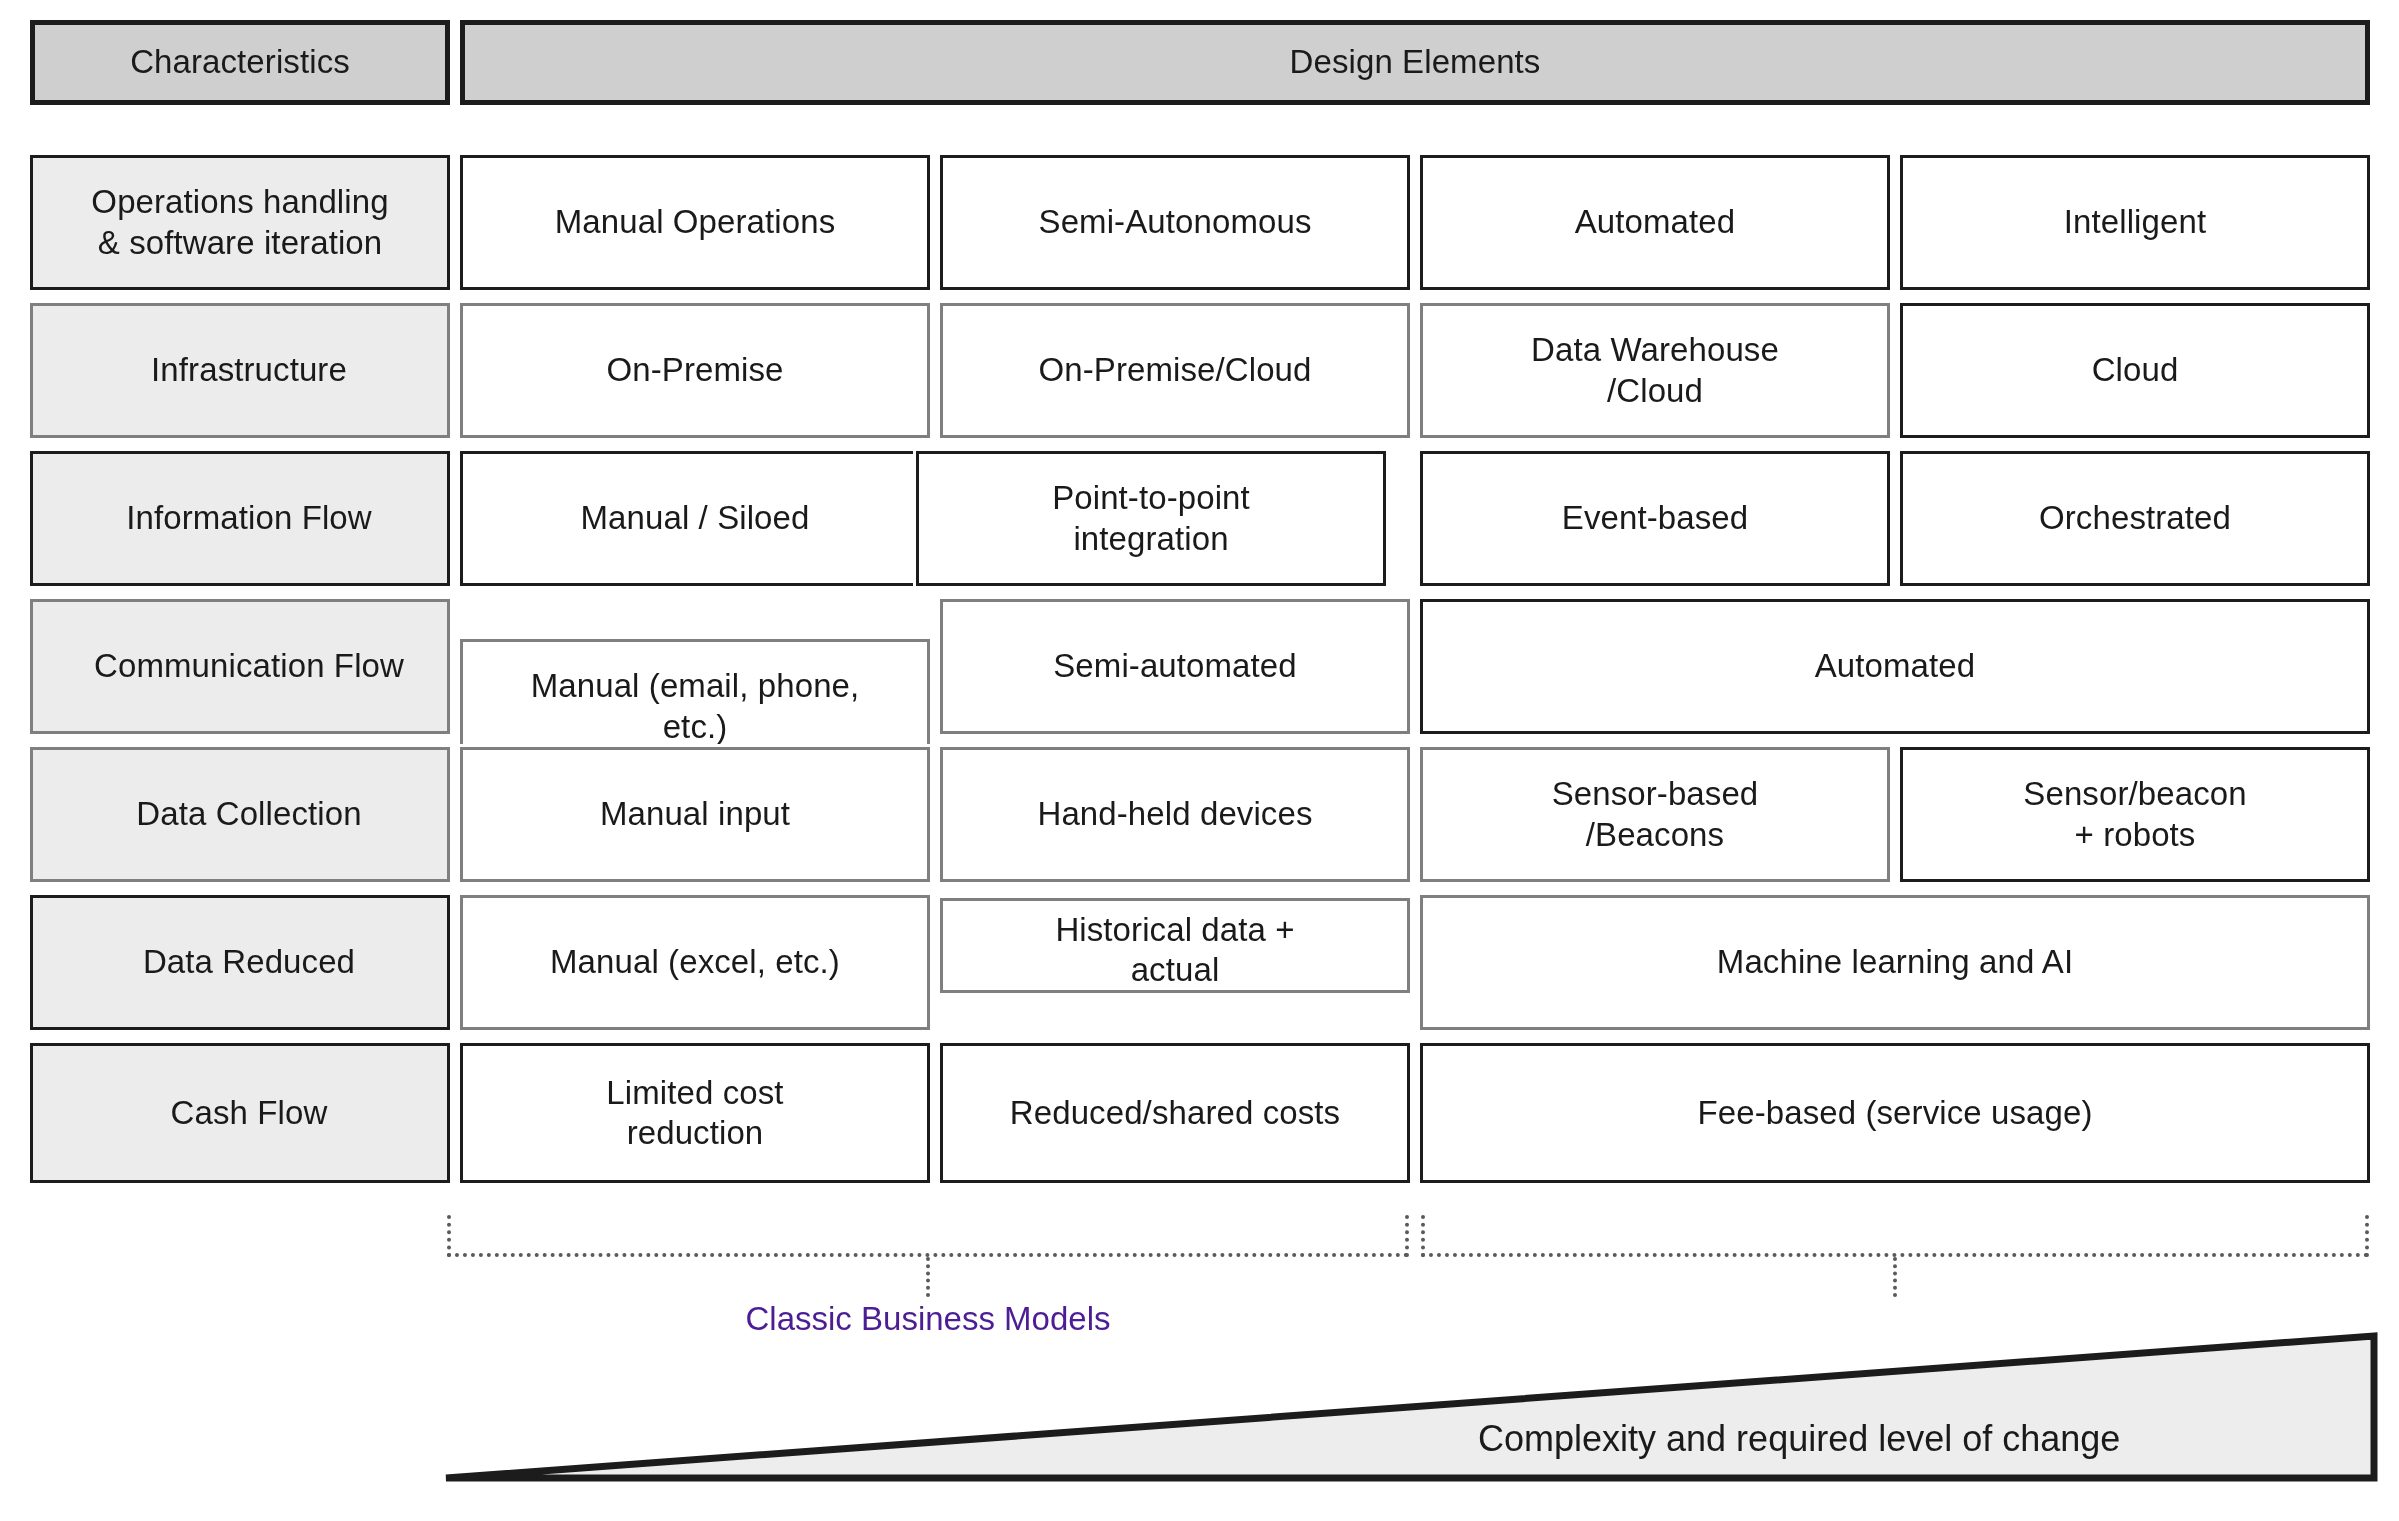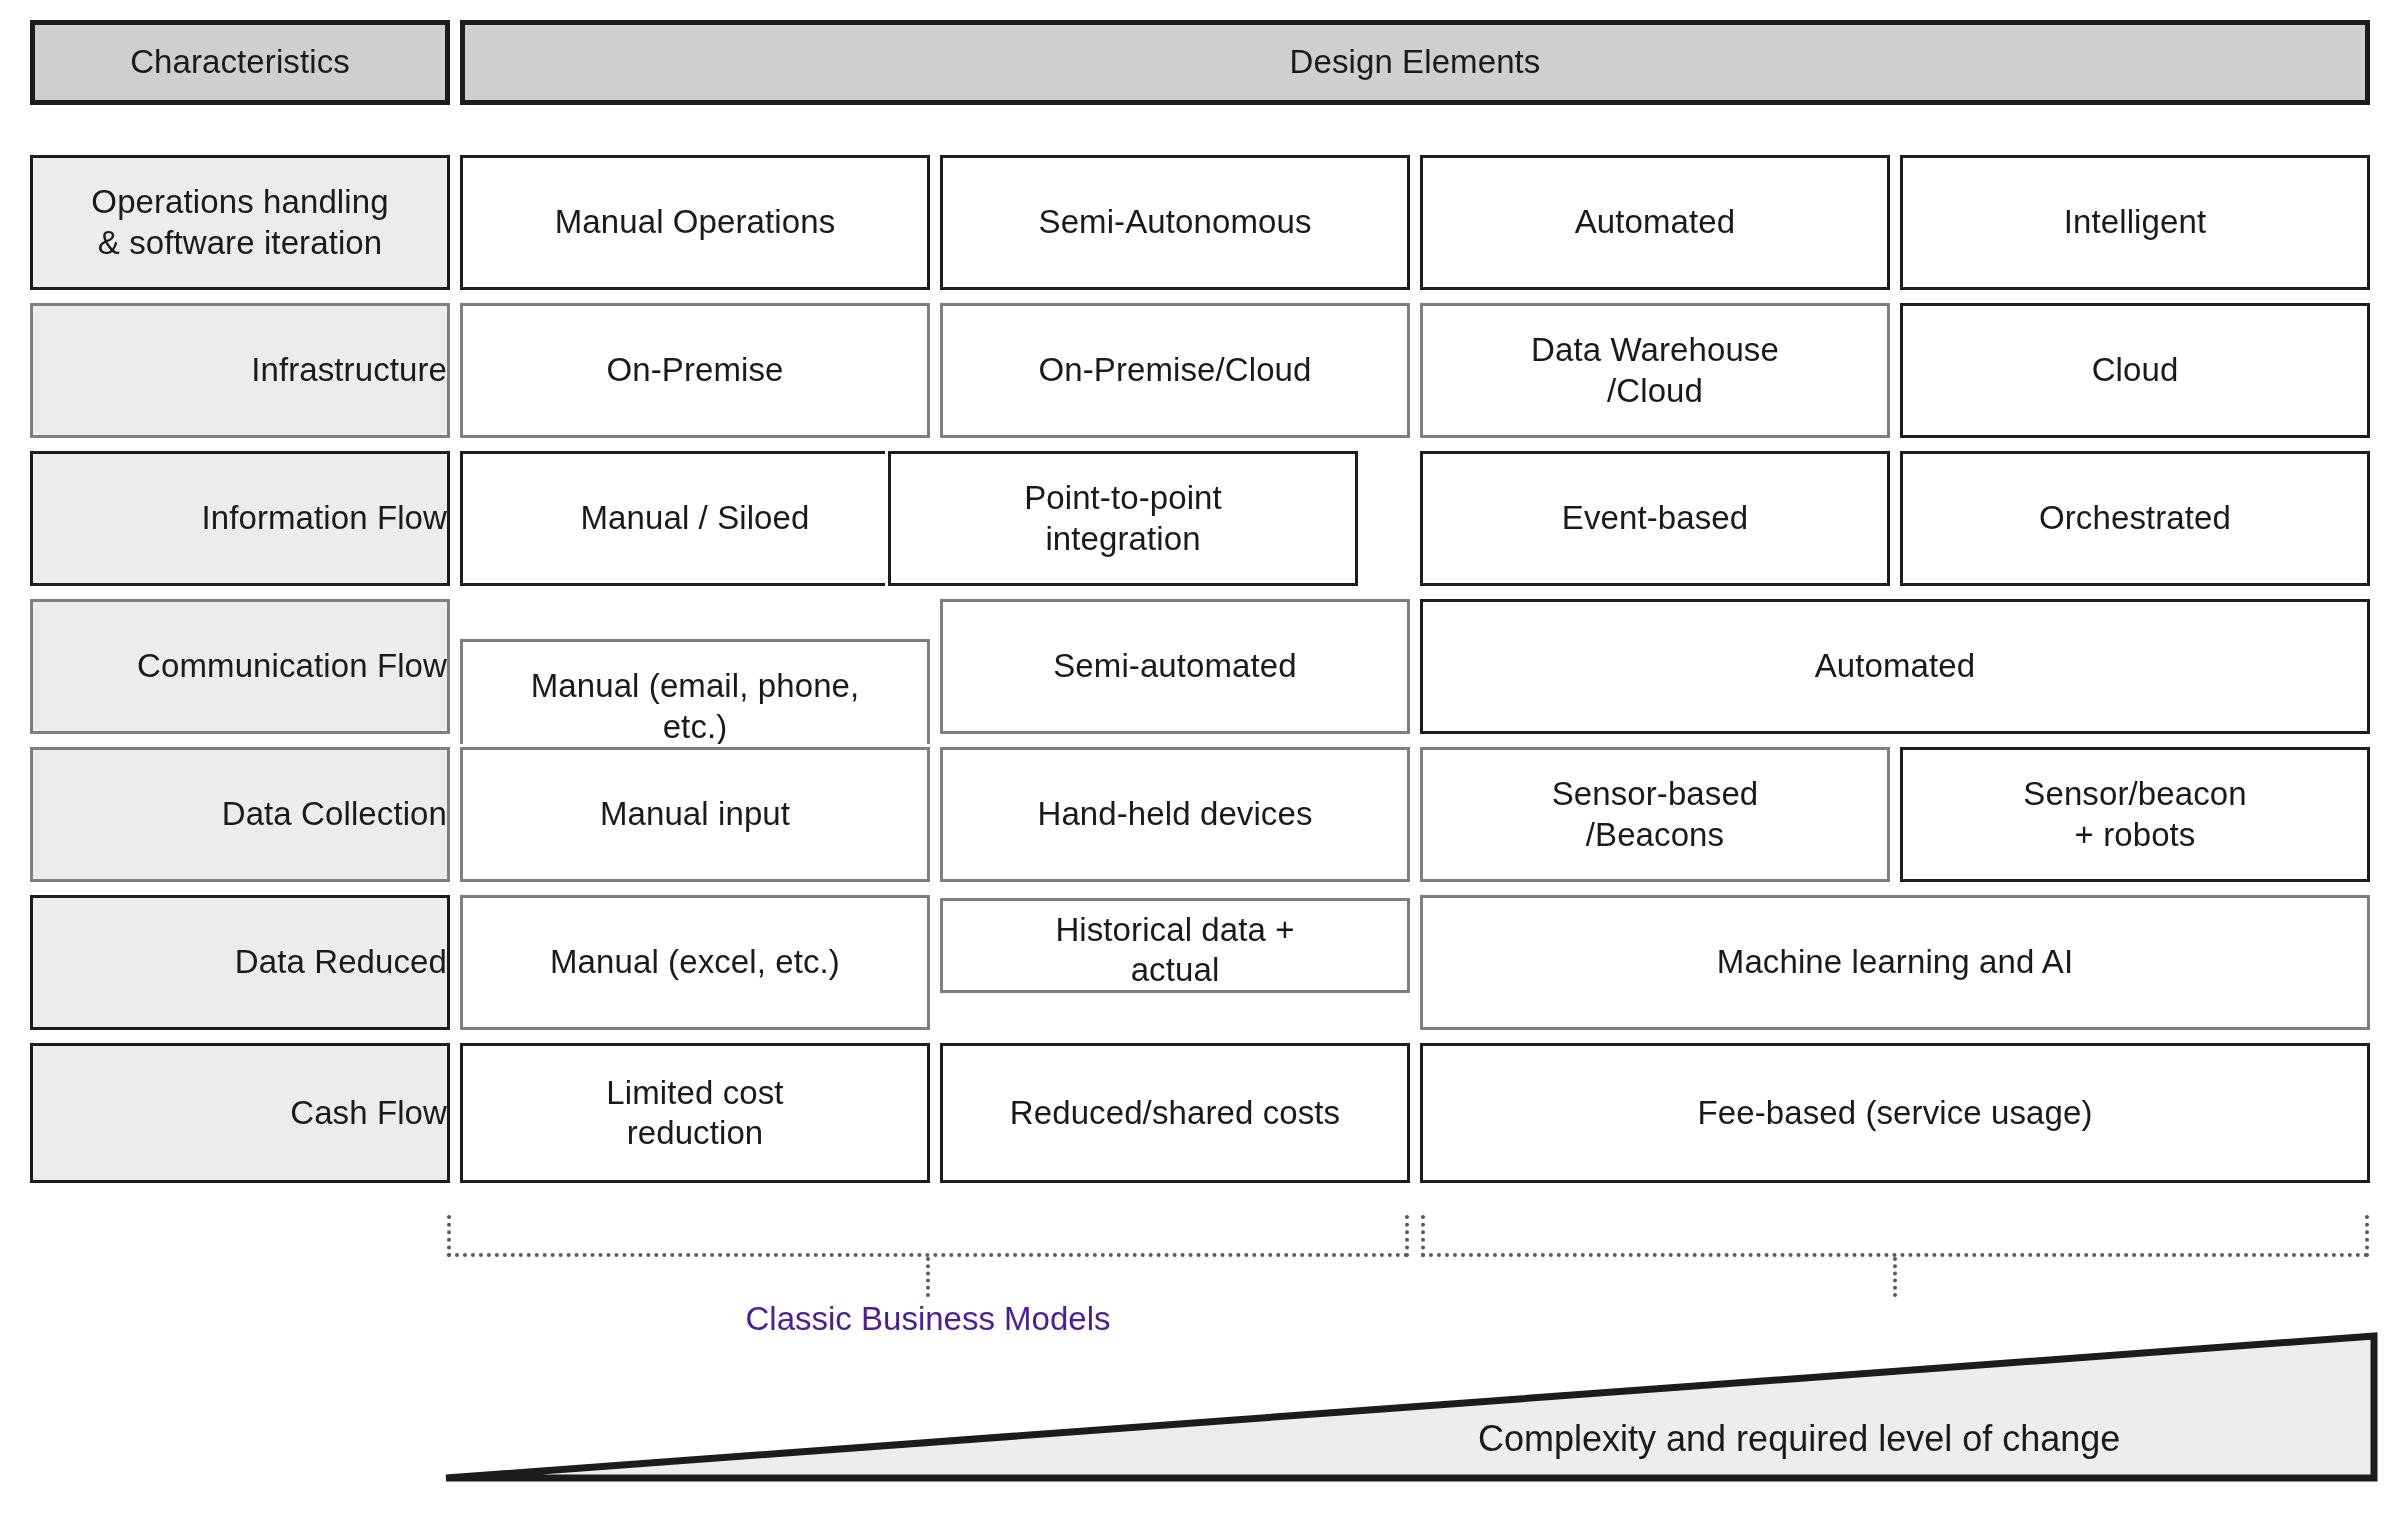--- a/index.html
+++ b/index.html
@@ -46,21 +46,21 @@
 
   
   .hdr {
     background: #cfcfcf;
     border: 5px solid #1c1c1c;
   }
 
   
   .charcell {
     background: #ececec;
-    justify-content: flex-end;
+    justify-content: center;
     text-align: left;
   }
   .charcell .txt {
     padding: 0 0 0 18px;
     text-align: left;
   }
   .charcell.centered {
     justify-content: center;
   }
   .charcell.centered .txt {
@@ -152,21 +152,21 @@
   <div class="cell dark" style="left:1900px; top:303px; width:470px; height:135px;">
     <span class="txt">Cloud</span>
   </div>
 
   <div class="cell charcell dark" style="left:30px; top:451px; width:420px; height:135px;">
     <span class="txt">Information Flow</span>
   </div>
   <div class="cell dark" style="left:460px; top:451px; width:470px; height:135px;">
     <span class="txt">Manual / Siloed</span>
   </div>
-  <div class="cell dark" style="left:888px; top:451px; width:470px; height:135px;">
+  <div class="cell dark" style="left:916px; top:451px; width:470px; height:135px;">
     <span class="txt">Point-to-point
 integration</span>
   </div>
   <div class="cell dark" style="left:1420px; top:451px; width:470px; height:135px;">
     <span class="txt">Event-based</span>
   </div>
   <div class="cell dark" style="left:1900px; top:451px; width:470px; height:135px;">
     <span class="txt">Orchestrated</span>
   </div>
 

